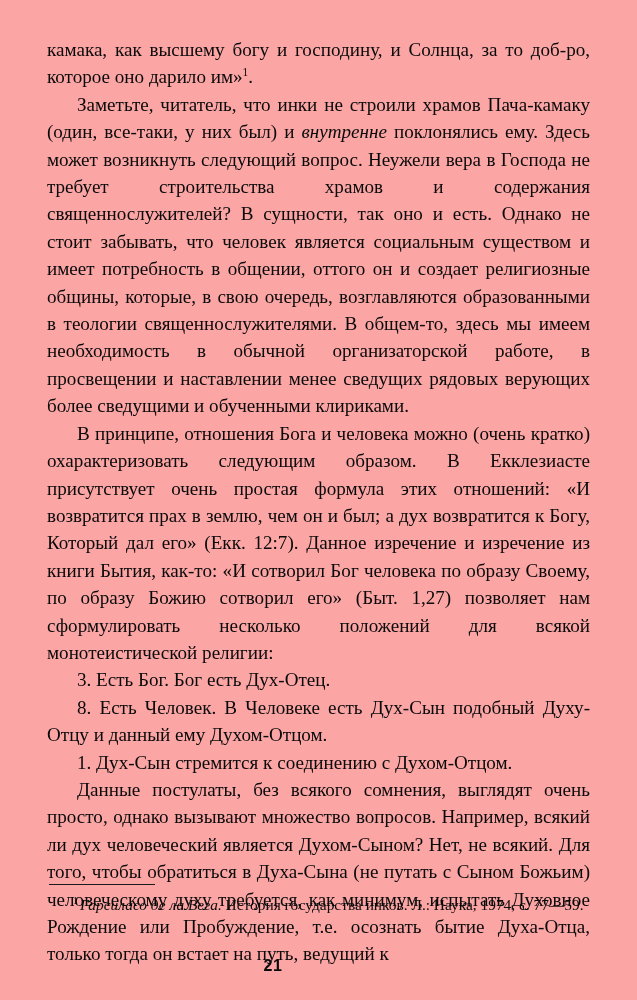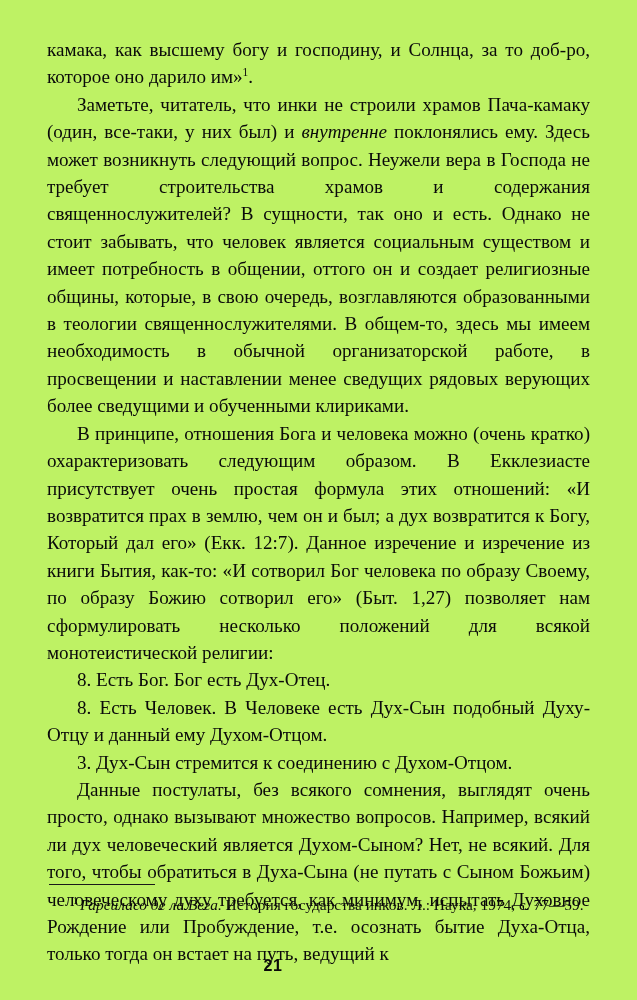--- a/index.html
+++ b/index.html
@@ -4,21 +4,21 @@
 <style>
   html, body {
     margin: 0;
     padding: 0;
     background: #ffffff;
   }
   .page {
     position: relative;
     width: 637px;
     height: 1000px;
-    background: #bef264;
+    background: #fca5a5;
     overflow: hidden;
     font-family: "Liberation Serif", "DejaVu Serif", serif;
     color: #0a0a0a;
   }
   .textblock {
     position: absolute;
     left: 47px;
     top: 36px;
     width: 543px;
   }
@@ -95,23 +95,23 @@
 <div class="page">
 
   <div class="textblock">
 
     <p class="body noindent"><span>камака, как высшему богу и господину, и Солнца, за то доб-ро, которое оно дарило им»</span><sup class="fnref">1</sup><span>.</span></p>
 
     <p class="body"><span>Заметьте, читатель, что инки не строили храмов Пача-камаку (один, все-таки, у них был) и </span><span class="ital">внутренне</span><span> поклонялись ему. Здесь может возникнуть следующий вопрос. Неужели вера в Господа не требует строительства храмов и содержания священнослужителей? В сущности, так оно и есть. Однако не стоит забывать, что человек является социальным существом и имеет потребность в общении, оттого он и создает религиозные общины, которые, в свою очередь, возглавляются образованными в теологии священнослужителями. В общем-то, здесь мы имеем необходимость в обычной организаторской работе, в просвещении и наставлении менее сведущих рядовых верующих более сведущими и обученными клириками.</span></p>
 
     <p class="body">В принципе, отношения Бога и человека можно (очень кратко) охарактеризовать следующим образом. В Екклезиасте присутствует очень простая формула этих отношений: «И возвратится прах в землю, чем он и был; а дух возвратится к Богу, Который дал его» (Екк. 12:7). Данное изречение и изречение из книги Бытия, как-то: «И сотворил Бог человека по образу Своему, по образу Божию сотворил его» (Быт. 1,27) позволяет нам сформулировать несколько положений для всякой монотеистической религии:</p>
 
-    <p class="item">8. Есть Бог. Бог есть Дух-Отец.</p>
+    <p class="item">3. Есть Бог. Бог есть Дух-Отец.</p>
     <p class="item">8. Есть Человек. В Человеке есть Дух-Сын подобный Духу-Отцу и данный ему Духом-Отцом.</p>
-    <p class="item">3. Дух-Сын стремится к соединению с Духом-Отцом.</p>
+    <p class="item">1. Дух-Сын стремится к соединению с Духом-Отцом.</p>
 
     <p class="body">Данные постулаты, без всякого сомнения, выглядят очень просто, однако вызывают множество вопросов. Например, всякий ли дух человеческий является Духом-Сыном? Нет, не всякий. Для того, чтобы обратиться в Духа-Сына (не путать с Сыном Божьим) человеческому духу требуется, как минимум, испытать Духовное Рождение или Пробуждение, т.е. осознать бытие Духа-Отца, только тогда он встает на путь, ведущий к</p>
 
   </div>
 
   <div class="footnote-area">
     <div class="fn-rule"></div>
     <p class="footnote"><sup class="fnnum">1</sup><span class="ital">Гарсиласо де ла Вега.</span><span> История государства инков. Л.: Наука, 1974, с. 77—59.</span></p>
   </div>
 

